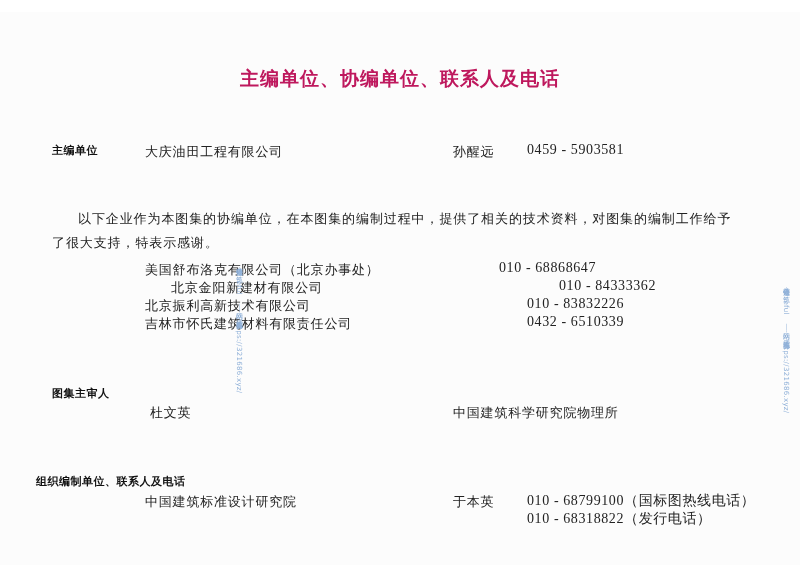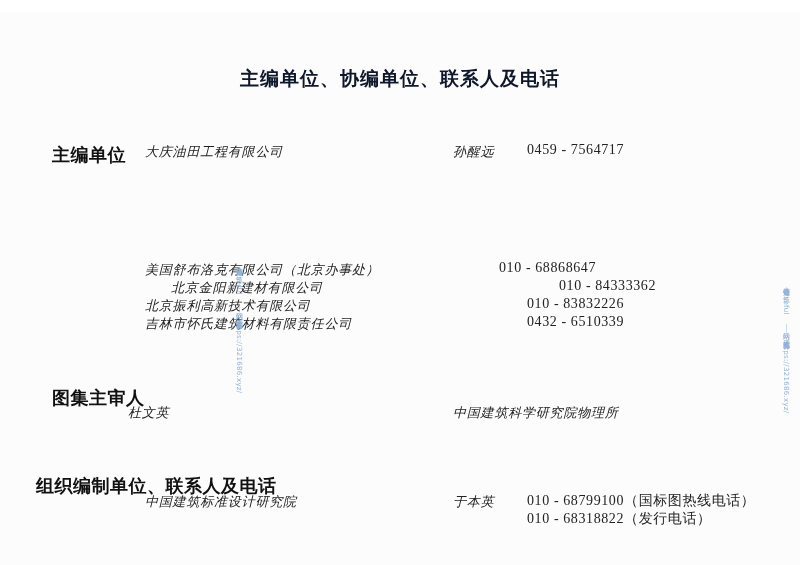--- a/index.html
+++ b/index.html
@@ -5,56 +5,57 @@
   html, body { margin: 0; padding: 0; }
   body {
     width: 800px; height: 565px; position: relative; overflow: hidden;
     background: #ffffff;
     font-family: "DejaVu Sans", "Liberation Sans", sans-serif;
     color: #1a1a1a;
   }
   .page-band { position: absolute; left: 0; top: 0; width: 800px; height: 12px; background: #ffffff; }
   .page { position: absolute; left: 0; top: 12px; width: 800px; height: 553px; background: #fcfcfc; }
   .abs { position: absolute; white-space: nowrap; }
-  .title { left: 0; width: 800px; top: 66px; text-align: center; font-size: 19px; font-weight: bold; letter-spacing: 1px; color: #0f172a; }
-  .h { font-size: 18px; font-weight: bold; color: #111; letter-spacing: 0.5px; }
-  .t { font-size: 13px; letter-spacing: 0.8px; color: #222; font-style: italic; }
+  .title { left: 0; width: 800px; top: 66px; text-align: center; font-size: 19px; font-weight: bold; letter-spacing: 1px; color: #be185d; }
+  .h { font-size: 11px; font-weight: bold; color: #111; letter-spacing: 0.5px; }
+  .t { font-size: 13px; letter-spacing: 0.8px; color: #222; }
   .num { font-family: "Liberation Serif", "DejaVu Serif", serif; font-size: 14px; letter-spacing: 0.6px; color: #222; }
   .para { left: 52px; top: 207px; width: 710px; font-size: 13px; line-height: 24px; letter-spacing: 0.9px; color: #222; white-space: normal; }
   .para .indent { display: inline-block; width: 26px; }
   .wm { position: absolute; writing-mode: vertical-rl; font-size: 7px; color: #8fb0d8; letter-spacing: 0.3px; white-space: nowrap; }
 </style>
 </head>
 <body>
 
 <div class="page-band"></div>
 <div class="page"></div>
 
 <div class="abs title">主编单位、协编单位、联系人及电话</div>
 
 <div class="abs h" style="left:52px; top:143px;">主编单位</div>
 <div class="abs t" style="left:145px; top:143px;">大庆油田工程有限公司</div>
 <div class="abs t" style="left:453px; top:143px;">孙醒远</div>
-<div class="abs num" style="left:527px; top:142px;">0459 - 7564717</div>
+<div class="abs num" style="left:527px; top:142px;">0459 - 5903581</div>
 
 <div class="abs para">
-  <span class="indent"></span><br>
+  <span class="indent"></span><span>以下企业作为本图集的协编单位，在本图集的编制过程中，提供了相关的技术资料，对图集的编制工作给予</span><br>
+  <span>了很大支持，特表示感谢。</span>
 </div>
 
 <div class="abs t" style="left:145px; top:261px;">美国舒布洛克有限公司（北京办事处）</div>
 <div class="abs num" style="left:499px; top:260px;">010 - 68868647</div>
 <div class="abs t" style="left:145px; top:279px;margin-left:26px;">北京金阳新建材有限公司</div>
 <div class="abs num" style="left:527px; top:278px;margin-left:32px;">010 - 84333362</div>
 <div class="abs t" style="left:145px; top:297px;">北京振利高新技术有限公司</div>
 <div class="abs num" style="left:527px; top:296px;">010 - 83832226</div>
 <div class="abs t" style="left:145px; top:315px;">吉林市怀氏建筑材料有限责任公司</div>
 <div class="abs num" style="left:527px; top:314px;">0432 - 6510339</div>
 
 <div class="abs h" style="left:52px; top:386px;">图集主审人</div>
-<div class="abs t" style="left:128px; top:404px;">杜文英</div>
+<div class="abs t" style="left:150px; top:404px;">杜文英</div>
 <div class="abs t" style="left:453px; top:404px;text-align:center;">中国建筑科学研究院物理所</div>
 
 <div class="abs h" style="left:36px; top:474px;">组织编制单位、联系人及电话</div>
 <div class="abs t" style="left:145px; top:493px;">中国建筑标准设计研究院</div>
 <div class="abs t" style="left:453px; top:493px;">于本英</div>
 <div class="abs num" style="left:527px; top:492px;">010 - 68799100（国标图热线电话）</div>
 <div class="abs num" style="left:527px; top:510px;text-align:center;">010 - 68318822（发行电话）</div>
 
 <div class="wm" style="left:234px; top:262px; height:270px;">微信公众号：筑Useful ｜ 网站：人筑工程资源 https://321686.xyz/</div>
 <div class="wm" style="left:781px; top:282px; height:240px;">微信公众号：筑Useful ｜ 网站：人筑工程资源 https://321686.xyz/</div>

